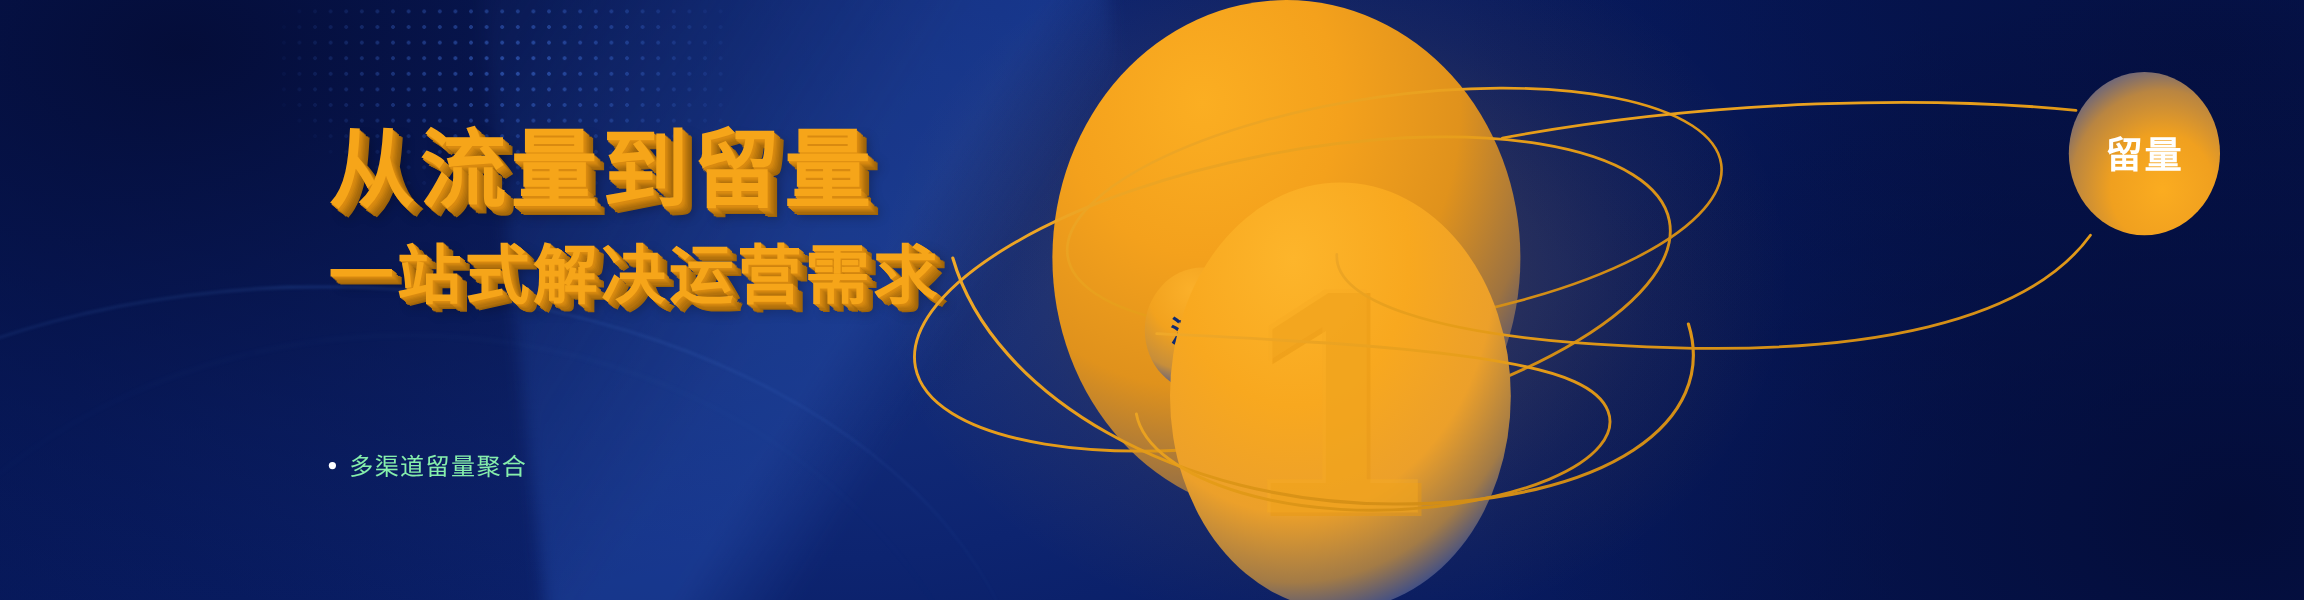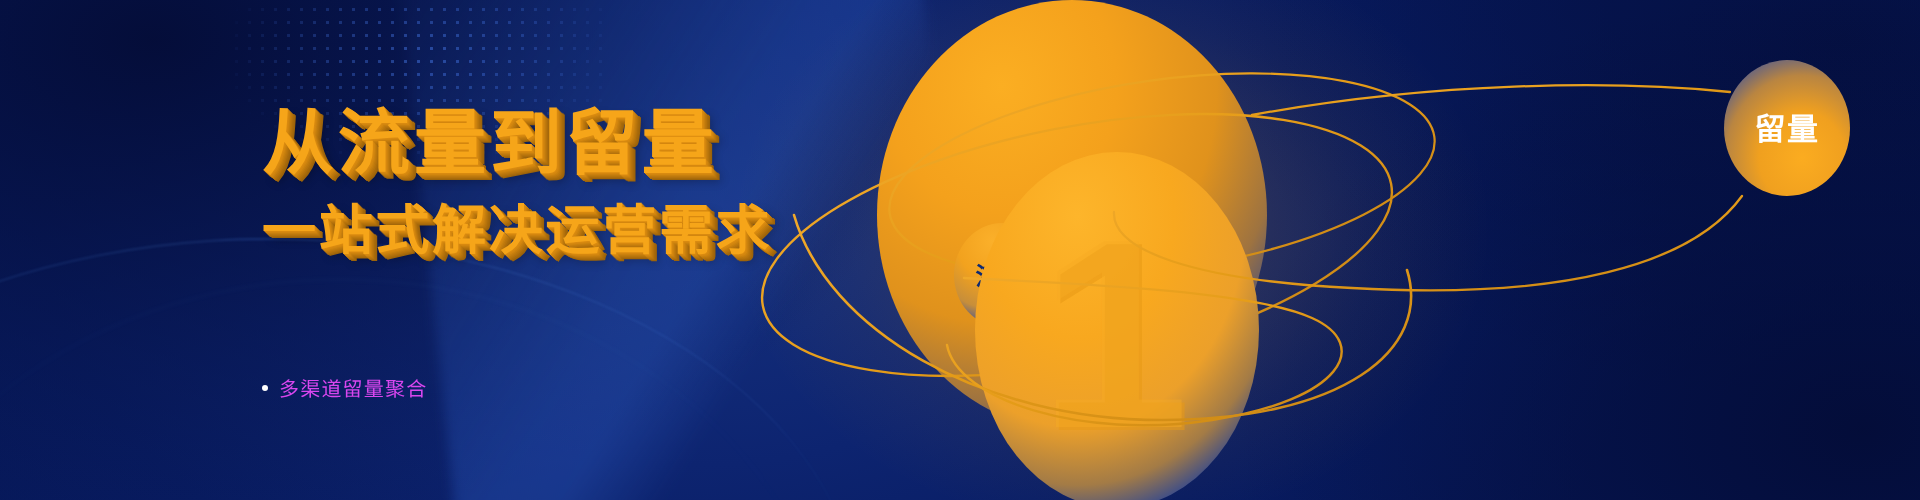--- a/index.html
+++ b/index.html
@@ -73,21 +73,21 @@
     width: 1000px;
     height: 860px;
     border-radius: 50%;
     border-top: 1px solid rgba(110,165,245,0.10);
     filter: blur(2px);
   }
 
   
   .text-block {
     position: absolute;
-    left: 0;
+    left: 12px;
     top: 0;
     width: 900px;
     height: 392px;
   }
   .headline, .subheadline {
     position: absolute;
     color: #F6A519;
     font-weight: 700;
     letter-spacing: 0.055em;
     white-space: nowrap;
@@ -116,21 +116,21 @@
     letter-spacing: 0.05em;
   }
 
   .bullets {
     position: absolute;
     left: 262px;
     top: 373px;
     display: flex;
     align-items: center;
     gap: 64px;
-    color: #d946ef;
+    color: #86efac;
     font-size: 20px;
     letter-spacing: 0.06em;
     font-weight: 500;
   }
   .bullet {
     display: flex;
     align-items: center;
     gap: 11px;
     white-space: nowrap;
   }

